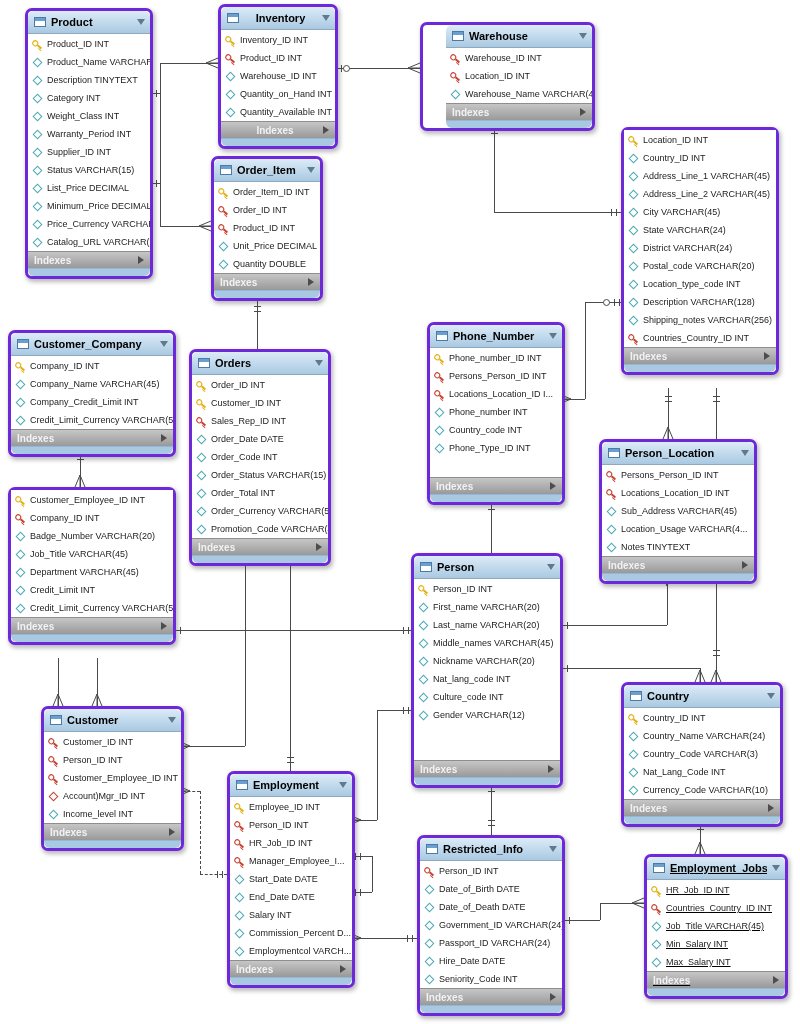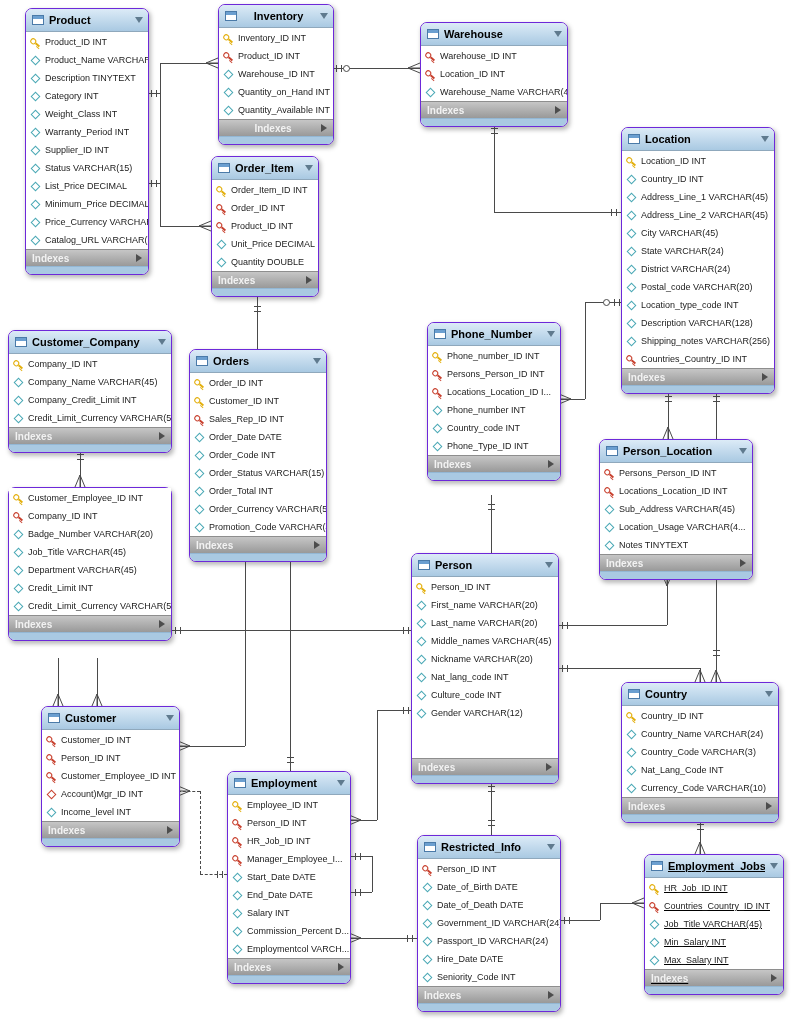--- a/index.html
+++ b/index.html
@@ -1,19 +1,19 @@
 <!DOCTYPE html>
 <html><head>
 <meta charset="utf-8">
 <style>
   html,body{margin:0;padding:0;background:#ffffff;}
   #canvas{position:relative;width:800px;height:1024px;background:#ffffff;overflow:hidden;
           font-family:"Liberation Sans",sans-serif;}
   
-  .table-card{position:absolute;z-index:2;border:1px solid #6d28d9;border-radius:7px;
+  .table-card{position:absolute;z-index:2;border:3px solid #6d28d9;border-radius:7px;
               background:#fff;box-shadow:1.5px 2.5px 4px rgba(60,60,60,.35);}
   .t-header{display:flex;align-items:center;gap:5px;height:22px;padding:0 5px 0 6px;
             background:linear-gradient(#dcebf7,#a9c9e2);border-bottom:1px solid #8fa8bc;
             border-radius:6px 6px 0 0;}
   .t-title{font-size:11px;font-weight:bold;color:#000;flex:1;white-space:nowrap;overflow:hidden;}
   .t-icon{width:12px;height:10px;flex:0 0 12px;border:1px solid #4a7aa8;background:
           linear-gradient(#6b9fd0,#6b9fd0) 0 0/12px 3px no-repeat,#fff;box-sizing:border-box;}
   .t-caret{width:0;height:0;border-left:4.5px solid transparent;border-right:4.5px solid transparent;
            border-top:6px solid #5f7a8e;}
   .t-body{background:#fff;padding-top:1px;}
@@ -258,21 +258,21 @@
           <span class="ic ic-dia"></span>
           <span class="ftext">Quantity_Available INT</span>
         </div>
       </div>
     <div class="t-footer">
       <span class="lbl">Indexes</span>
       <span class="t-expand"></span>
     </div>
     <div class="t-strip"></div>
   </div>
-    <div class="table-card" style="left: 420px; top: 22px; width: 146px;">
+    <div class="table-card" style="left: 420px; top: 22px; width: 146px; padding-left: 23px;">
     <div class="t-header">
       <span class="t-icon"></span>
       <span class="t-title">Warehouse</span>
       <span class="t-caret"></span>
     </div>
     <div class="t-body">
         <div class="field-row">
           <span class="ic ic-key fk"></span>
           <span class="ftext">Warehouse_ID INT</span>
         </div>
@@ -319,25 +319,20 @@
           <span class="ftext">Quantity DOUBLE</span>
         </div>
       </div>
     <div class="t-footer">
       <span class="lbl">Indexes</span>
       <span class="t-expand"></span>
     </div>
     <div class="t-strip"></div>
   </div>
     <div class="table-card" style="left: 621px; top: 127px; width: 152px;">
-    <div class="t-header">
-      <span class="t-icon"></span>
-      <span class="t-title">Location</span>
-      <span class="t-caret"></span>
-    </div>
     <div class="t-body">
         <div class="field-row">
           <span class="ic ic-key"></span>
           <span class="ftext">Location_ID INT</span>
         </div>
         <div class="field-row">
           <span class="ic ic-dia"></span>
           <span class="ftext">Country_ID INT</span>
         </div>
         <div class="field-row">
@@ -466,21 +461,21 @@
       <span class="t-expand"></span>
     </div>
     <div class="t-strip"></div>
   </div>
     <div class="table-card" style="left: 427px; top: 322px; width: 132px;">
     <div class="t-header">
       <span class="t-icon"></span>
       <span class="t-title">Phone_Number</span>
       <span class="t-caret"></span>
     </div>
-    <div class="t-body" style="">
+    <div class="t-body" style="padding-bottom: 20px;">
         <div class="field-row">
           <span class="ic ic-key"></span>
           <span class="ftext">Phone_number_ID INT</span>
         </div>
         <div class="field-row">
           <span class="ic ic-key fk"></span>
           <span class="ftext">Persons_Person_ID INT</span>
         </div>
         <div class="field-row">
           <span class="ic ic-key fk"></span>

